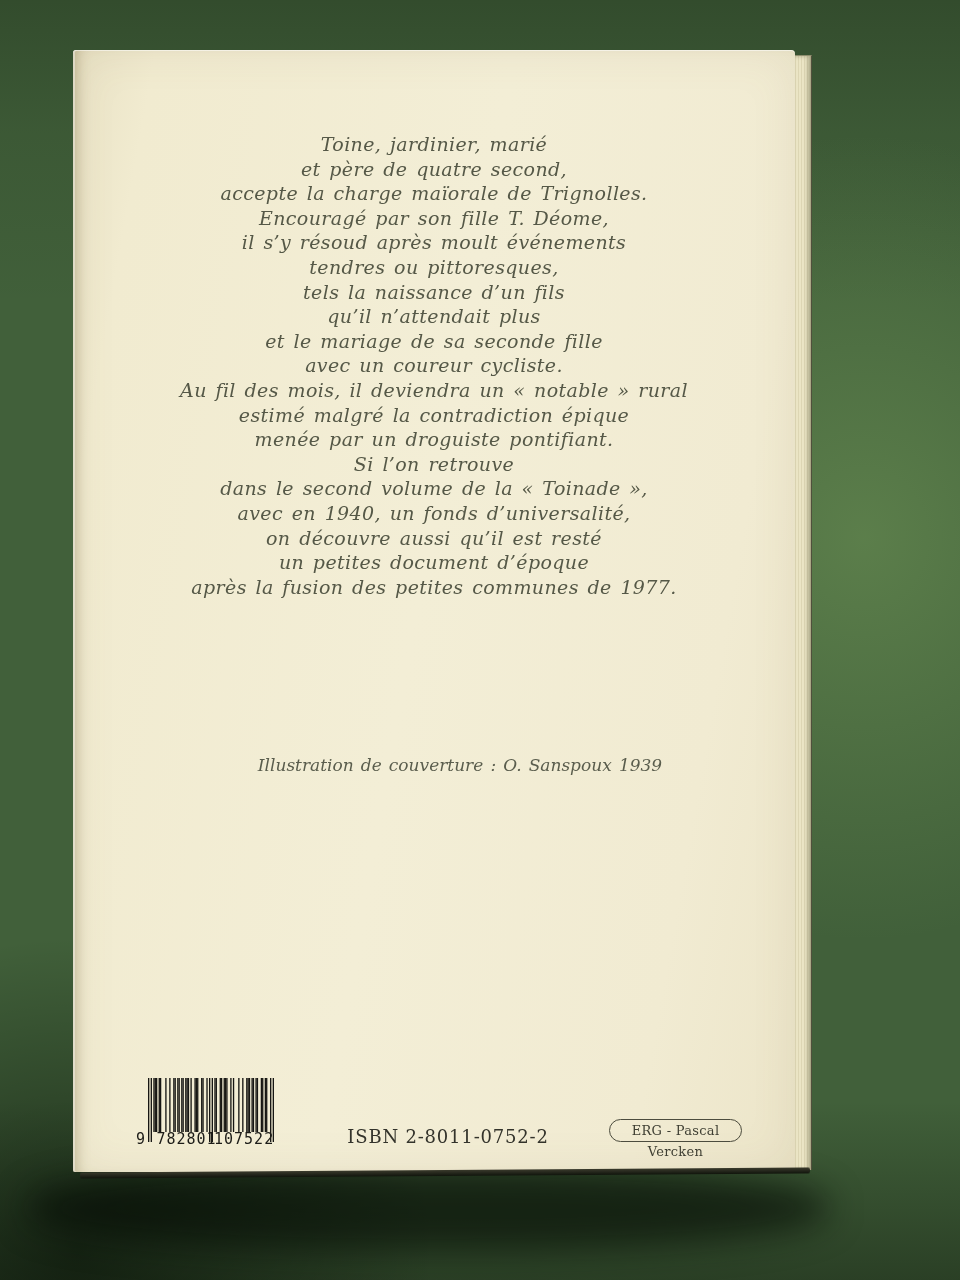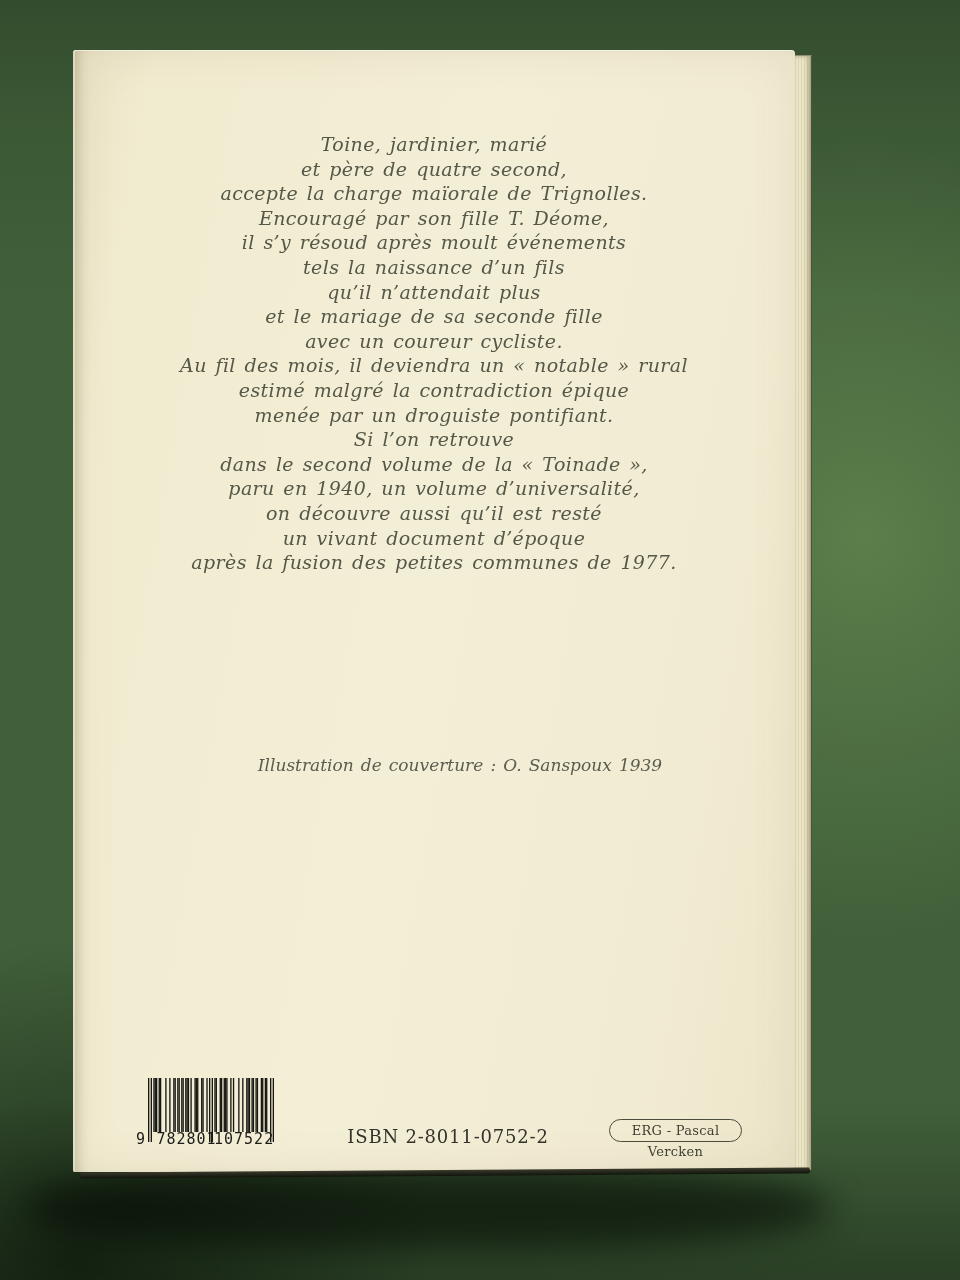--- a/index.html
+++ b/index.html
@@ -77,32 +77,33 @@
   <div class="cast-shadow"></div>
 
   <div class="book">
     <div class="blurb">
       <div id="blurb-lines">
           <div class="blurb-line">Toine, jardinier, marié</div>
           <div class="blurb-line">et père de quatre second,</div>
           <div class="blurb-line">accepte la charge maïorale de Trignolles.</div>
           <div class="blurb-line">Encouragé par son fille T. Déome,</div>
           <div class="blurb-line">il s’y résoud après moult événements</div>
+          <div class="blurb-line">tendres ou pittoresques,</div>
           <div class="blurb-line">tels la naissance d’un fils</div>
           <div class="blurb-line">qu’il n’attendait plus</div>
           <div class="blurb-line">et le mariage de sa seconde fille</div>
           <div class="blurb-line">avec un coureur cycliste.</div>
           <div class="blurb-line">Au fil des mois, il deviendra un « notable » rural</div>
           <div class="blurb-line">estimé malgré la contradiction épique</div>
           <div class="blurb-line">menée par un droguiste pontifiant.</div>
           <div class="blurb-line">Si l’on retrouve</div>
           <div class="blurb-line">dans le second volume de la « Toinade »,</div>
-          <div class="blurb-line">paru en 1940, un volume d’universalité,</div>
+          <div class="blurb-line">avec en 1940, un fonds d’universalité,</div>
           <div class="blurb-line">on découvre aussi qu’il est resté</div>
-          <div class="blurb-line">un vivant document d’époque</div>
+          <div class="blurb-line">un petites document d’époque</div>
           <div class="blurb-line">après la fusion des petites communes de 1977.</div>
         </div>
     </div>
 
     <div class="credit">Illustration de couverture : O. Sanspoux 1939</div>
 
     <div class="barcode">
       <svg class="bars" id="barcode-bars" viewBox="0 0 95 64" preserveAspectRatio="none" xmlns="http://www.w3.org/2000/svg">
           <rect x="0" y="0" width="1" height="64" fill="currentColor"></rect>
           <rect x="2" y="0" width="1" height="64" fill="currentColor"></rect>

